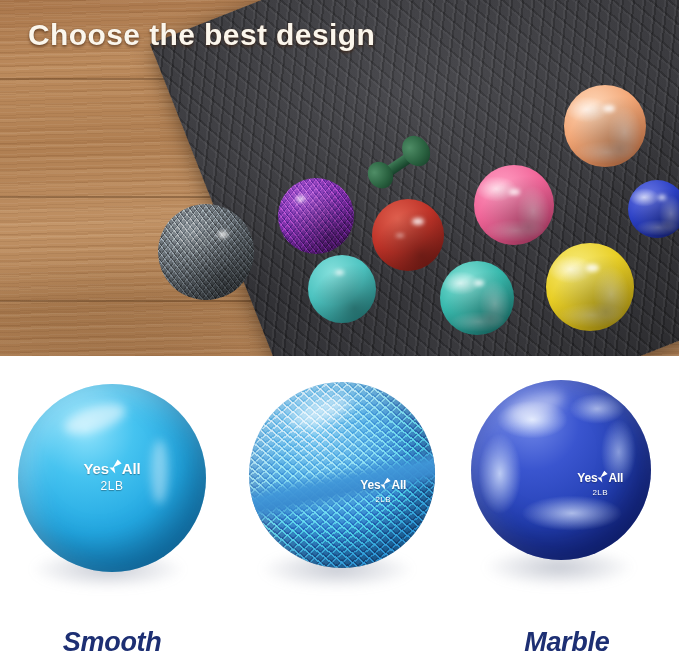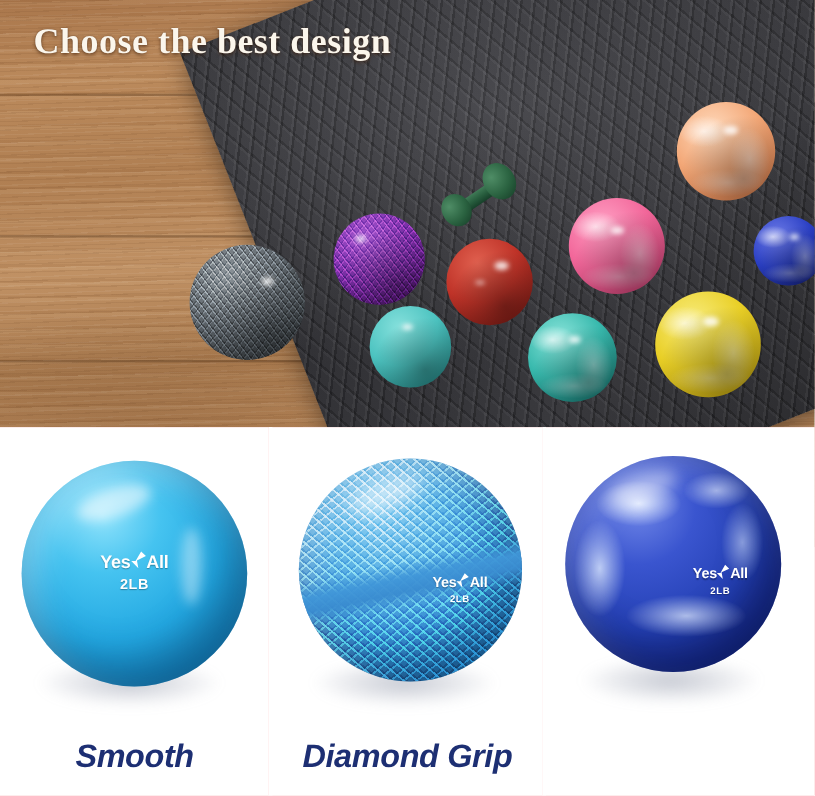--- a/index.html
+++ b/index.html
@@ -1,21 +1,21 @@
 <!DOCTYPE html>
 <html><head>
 <meta charset="utf-8">
 <style>
   html,body{margin:0;padding:0;background:#fff;}
   body{width:679px;height:663px;overflow:hidden;
        font-family:"Liberation Sans","DejaVu Sans",sans-serif;}
   #root{position:relative;width:679px;height:663px;background:#ffffff;}
 
   
-  .hero{position:absolute;left:0;top:0;width:679px;height:456px;overflow:hidden;font-family:Liberation Serif, serif;}
+  .hero{position:absolute;left:0;top:0;width:679px;height:456px;overflow:hidden;}
 
   
   .wood{position:absolute;inset:0;
     background:
       repeating-linear-gradient(178deg,
         rgba(255,255,255,.055) 0px, rgba(255,255,255,.055) 1px,
         rgba(0,0,0,.000) 1px, rgba(0,0,0,.000) 3px,
         rgba(82,45,17,.085) 3px, rgba(82,45,17,.085) 4px,
         rgba(0,0,0,0) 4px, rgba(0,0,0,0) 7px),
       repeating-linear-gradient(179deg,
@@ -83,36 +83,36 @@
   
   .head{position:absolute;left:28px;top:18px;z-index:40;}
   .h-l1{font-size:30px;font-weight:700;letter-spacing:.4px;}
   .h-l2{font-size:51px;font-weight:700;letter-spacing:.3px;line-height:.96;margin-top:2px;}
   .h-l3{font-size:26px;font-weight:700;letter-spacing:.4px;margin-top:6px;}
   .head div{color:#fbf6ec;white-space:nowrap;
     text-shadow:0 2px 3px rgba(60,30,10,.55), 0 0 1px rgba(60,30,10,.6);}
 
   
   .cards{position:absolute;left:0;top:356px;width:679px;height:307px;
-         background:#fca5a5;display:flex;}
+         background:#f0abfc;display:flex;}
   .card{position:relative;flex:1 1 0;height:100%;background:#fff;
         display:flex;flex-direction:column;align-items:center;}
   .card + .card{border-left:3px solid #ffffff;}
   .photo{position:relative;width:100%;height:243px;overflow:hidden;}
   .pball{position:absolute;border-radius:50%;}
   .pshadow{position:absolute;border-radius:50%;
     background:radial-gradient(ellipse at 50% 45%, rgba(120,128,150,.42), rgba(255,255,255,0) 68%);
     filter:blur(5px);}
   .logo{position:absolute;text-align:center;color:#fff;pointer-events:none;
         text-shadow:0 1px 1px rgba(0,0,0,.32);}
   .logo .lw{font-weight:700;letter-spacing:-.2px;display:flex;align-items:center;justify-content:center;gap:0px;}
   .logo .star{display:inline-block;}
-  .logo .lb{font-weight:700;letter-spacing:.5px;}
+  .logo .lb{font-weight:400;letter-spacing:.5px;}
   .clabel{font-size:27px;font-weight:700;font-style:italic;color:#1d2f73;
-          letter-spacing:-.3px;margin-top:16px;white-space:nowrap;}
+          letter-spacing:-.3px;margin-top:28px;white-space:nowrap;}
 </style>
 </head>
 <body>
 
 <div id="root">
 
   <div class="hero">
 
     <div class="wood"></div>
     <div class="seam" style="top:78px;"></div>
@@ -259,21 +259,20 @@
                 <svg width="11" height="13" viewBox="0 0 13 15" aria-hidden="true">
                   <path d="M8.6 0.6 L4.0 8.6 L0.4 8.6 L6.3 14.6 L5.1 8.0 L12.6 4.4 Z" fill="#ffffff"></path>
                 </svg>
               </span>
               <span>All</span>
             </div>
             <div class="lb" style="font-size:8px;margin-top:2px;">2LB</div>
           </div>
         </div>
       </div>
-      <div class="clabel">Diamond Grip</div>
     </div>
 
     <div class="card">
       <div class="photo">
         <div class="pshadow" style="left:26px;top:194px;width:156px;height:38px;"></div>
         <div class="pball" style="left:16px;top:24px;width:180px;height:180px;overflow:hidden;
              background:radial-gradient(circle at 34% 24%,#6f86e8 0%,#3a55cf 26%,#2440b4 56%,#16298a 84%,#0c1a5e 100%);
              box-shadow:inset -14px -18px 34px rgba(4,12,60,.48), inset 12px 14px 26px rgba(255,255,255,.20);">
           <div style="position:absolute;inset:0;border-radius:50%;
                background:
@@ -291,16 +290,17 @@
                 <svg width="11" height="13" viewBox="0 0 13 15" aria-hidden="true">
                   <path d="M8.6 0.6 L4.0 8.6 L0.4 8.6 L6.3 14.6 L5.1 8.0 L12.6 4.4 Z" fill="#ffffff"></path>
                 </svg>
               </span>
               <span>All</span>
             </div>
             <div class="lb" style="font-size:8px;margin-top:2px;">2LB</div>
           </div>
         </div>
       </div>
+      <div class="clabel">Marble</div>
     </div>
 
   </div>
 </div>
 
 </body></html>

